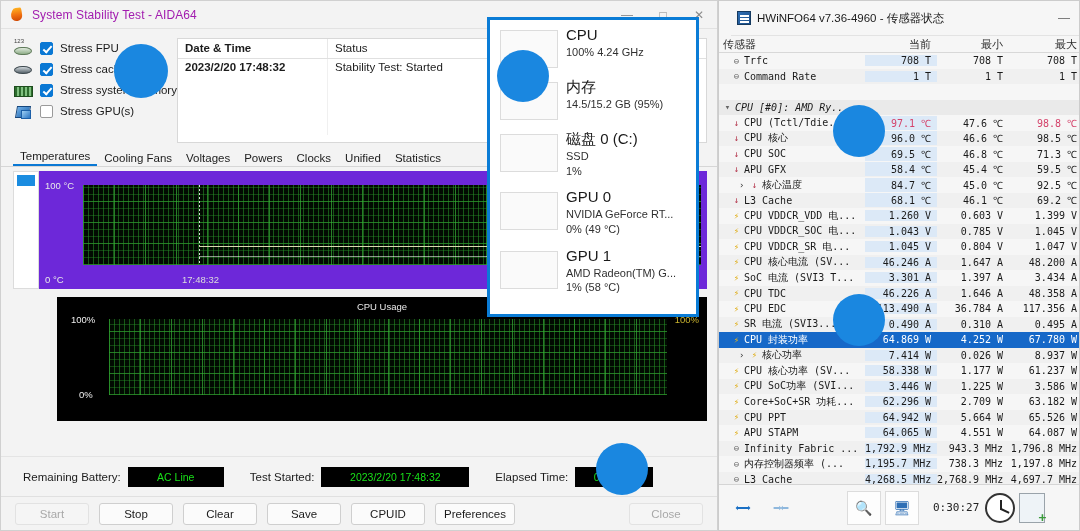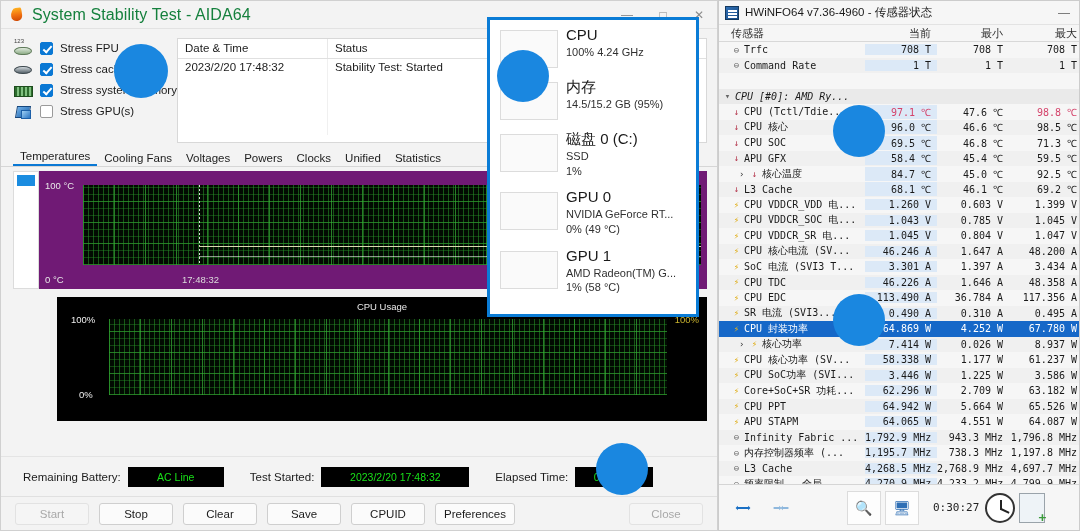--- a/index.html
+++ b/index.html
@@ -28,21 +28,21 @@
   .aida-app-icon {
     width: 16px; height: 16px; margin-left: 8px; margin-right: 7px;
     position: relative; flex: 0 0 auto;
   }
   .flame {
     position: absolute; left: 2px; top: 1px; width: 11px; height: 13px;
     background: linear-gradient(180deg,#ffb020 0%, #f07010 55%, #d04a05 100%);
     border-radius: 50% 10% 48% 48% / 62% 34% 40% 40%;
     transform: rotate(-8deg);
   }
-  .aida-title { font-size: 16px; color: #15803d; letter-spacing: .1px; text-align: right; }
+  .aida-title { font-size: 12px; color: #a21caf; letter-spacing: .1px; text-align: right; }
   .wbtns { margin-left: auto; display: flex; height: 28px; }
   .wbtn {
     width: 36px; height: 28px; display: flex; align-items: center; justify-content: center;
     color: #8a8a8a; font-size: 12px;
   }
 
   .aida-body { flex: 1 1 auto; display: flex; flex-direction: column; padding: 0; }
 
   .aida-top { display: flex; padding: 9px 10px 4px 12px; height: 118px; }
   .stress-col { width: 150px; flex: 0 0 auto; }
@@ -97,21 +97,21 @@
   .stress-label { font-size: 11.5px; color: #1a1a1a; white-space: nowrap; }
 
   .log-table {
     flex: 1 1 auto; margin-left: 14px; background: #fff;
     border: 1px solid #d8d8d8;
   }
   .log-head { display: flex; height: 20px; border-bottom: 1px solid #e0e0e0; }
   .log-head div {
     font-size: 11.5px; color: #1c1c1c; padding: 3px 0 0 7px;
   }
-  .log-c1 { width: 150px; border-right: 1px solid #e8e8e8; }
+  .log-c1 { width: 150px; border-right: 1px solid #e8e8e8; font-weight: bold; }
   .log-c2 { flex: 1; }
   .log-row { display: flex; height: 19px; }
   .log-row div { font-size: 11.5px; color: #1c1c1c; padding: 2px 0 0 7px; }
   .log-row .log-c1 { border-right: 1px solid #f0f0f0; }
   .log-blank { height: 19px; display: flex; }
   .log-blank .log-c1 { border-right: 1px solid #f0f0f0; }
 
   
   .tabs {
     display: flex; align-items: flex-end; height: 20px;
@@ -125,21 +125,21 @@
 
   
   .charts { flex: 1 1 auto; padding: 4px 10px 0 12px; display: flex; flex-direction: column; }
   .chart-wrap { display: flex; }
   .chart-side {
     width: 26px; flex: 0 0 auto; background: #fff; border: 1px solid #dcdcdc;
     padding: 3px; height: 118px;
   }
   .chart-side-sel { width: 100%; height: 11px; background: #1a8ce0; }
   .chart-box {
-    flex: 1 1 auto; background: #701a75; height: 118px; position: relative; overflow: hidden;
+    flex: 1 1 auto; background: #6d28d9; height: 118px; position: relative; overflow: hidden;
   }
   .grid {
     position: absolute; left: 44px; right: 6px; top: 14px; bottom: 24px;
     background-color: #020a02;
     background-image:
       repeating-linear-gradient(90deg, rgba(40,150,40,.55) 0 1px, transparent 1px 5px),
       repeating-linear-gradient(0deg, rgba(40,150,40,.40) 0 1px, transparent 1px 7px),
       repeating-linear-gradient(90deg, rgba(70,220,70,.55) 0 1px, transparent 1px 31px),
       repeating-linear-gradient(0deg, rgba(70,220,70,.45) 0 1px, transparent 1px 21px);
   }
@@ -239,42 +239,43 @@
   .tm-sub { font-size: 11px; color: #303030; line-height: 1.35; }
 
   
   .hw {
     position: absolute; left: 718px; top: 0; width: 362px; height: 531px;
     background: #f6f6f6; border: 1px solid #cccccc;
     display: flex; flex-direction: column;
     font-family: "DejaVu Sans Mono", monospace;
   }
   .hw-title {
-    height: 24px; background: #f6f6f6; display: flex; align-items: center;
+    height: 35px; background: #f6f6f6; display: flex; align-items: center;
     border-bottom: 1px solid #e3e3e3; flex: 0 0 auto;
     font-family: "Liberation Sans", sans-serif;
+    margin-left: 12px;
   }
   .hw-ico {
     width: 14px; height: 14px; margin: 0 6px 0 6px; flex: 0 0 auto;
     background: linear-gradient(135deg,#2f6fb5,#1b4d86);
     border: 1px solid #14395f; position: relative;
   }
   .hw-ico::after {
     content:""; position:absolute; left:2px; top:3px; width:9px; height:2px;
     background:#fff; box-shadow: 0 3px 0 #fff, 0 6px 0 #fff;
   }
   .hw-title-txt { font-size: 11.5px; color: #1b1b1b; }
   .hw-min { margin-left: auto; width: 30px; text-align: center; color: #6e6e6e; font-size: 12px; }
 
   .hw-head {
     display: flex; height: 17px; align-items: center;
     border-bottom: 1px solid #d8d8d8; background: #f6f6f6;
     flex: 0 0 auto; font-family: "Liberation Sans", sans-serif;
   }
-  .hw-head .h-sensor { flex: 1 1 auto; padding-left: 12px; font-size: 11px; color: #2b2b2b; }
+  .hw-head .h-sensor { flex: 1 1 auto; padding-left: 4px; font-size: 11px; color: #2b2b2b; }
   .hw-head .h-val { width: 72px; text-align: right; padding-right: 6px; font-size: 11px; color: #2b2b2b; }
   .hw-head .h-val.last { width: 70px; padding-right: 2px; }
 
   .hw-rows { flex: 1 1 auto; overflow: hidden; }
   .r {
     display: flex; height: 15.5px; align-items: center;
     font-size: 10px; color: #1a1a1a;
   }
   .r.alt { background: #f0f0f0; }
   .r.group { font-style: italic; background: #eaeaea; }

